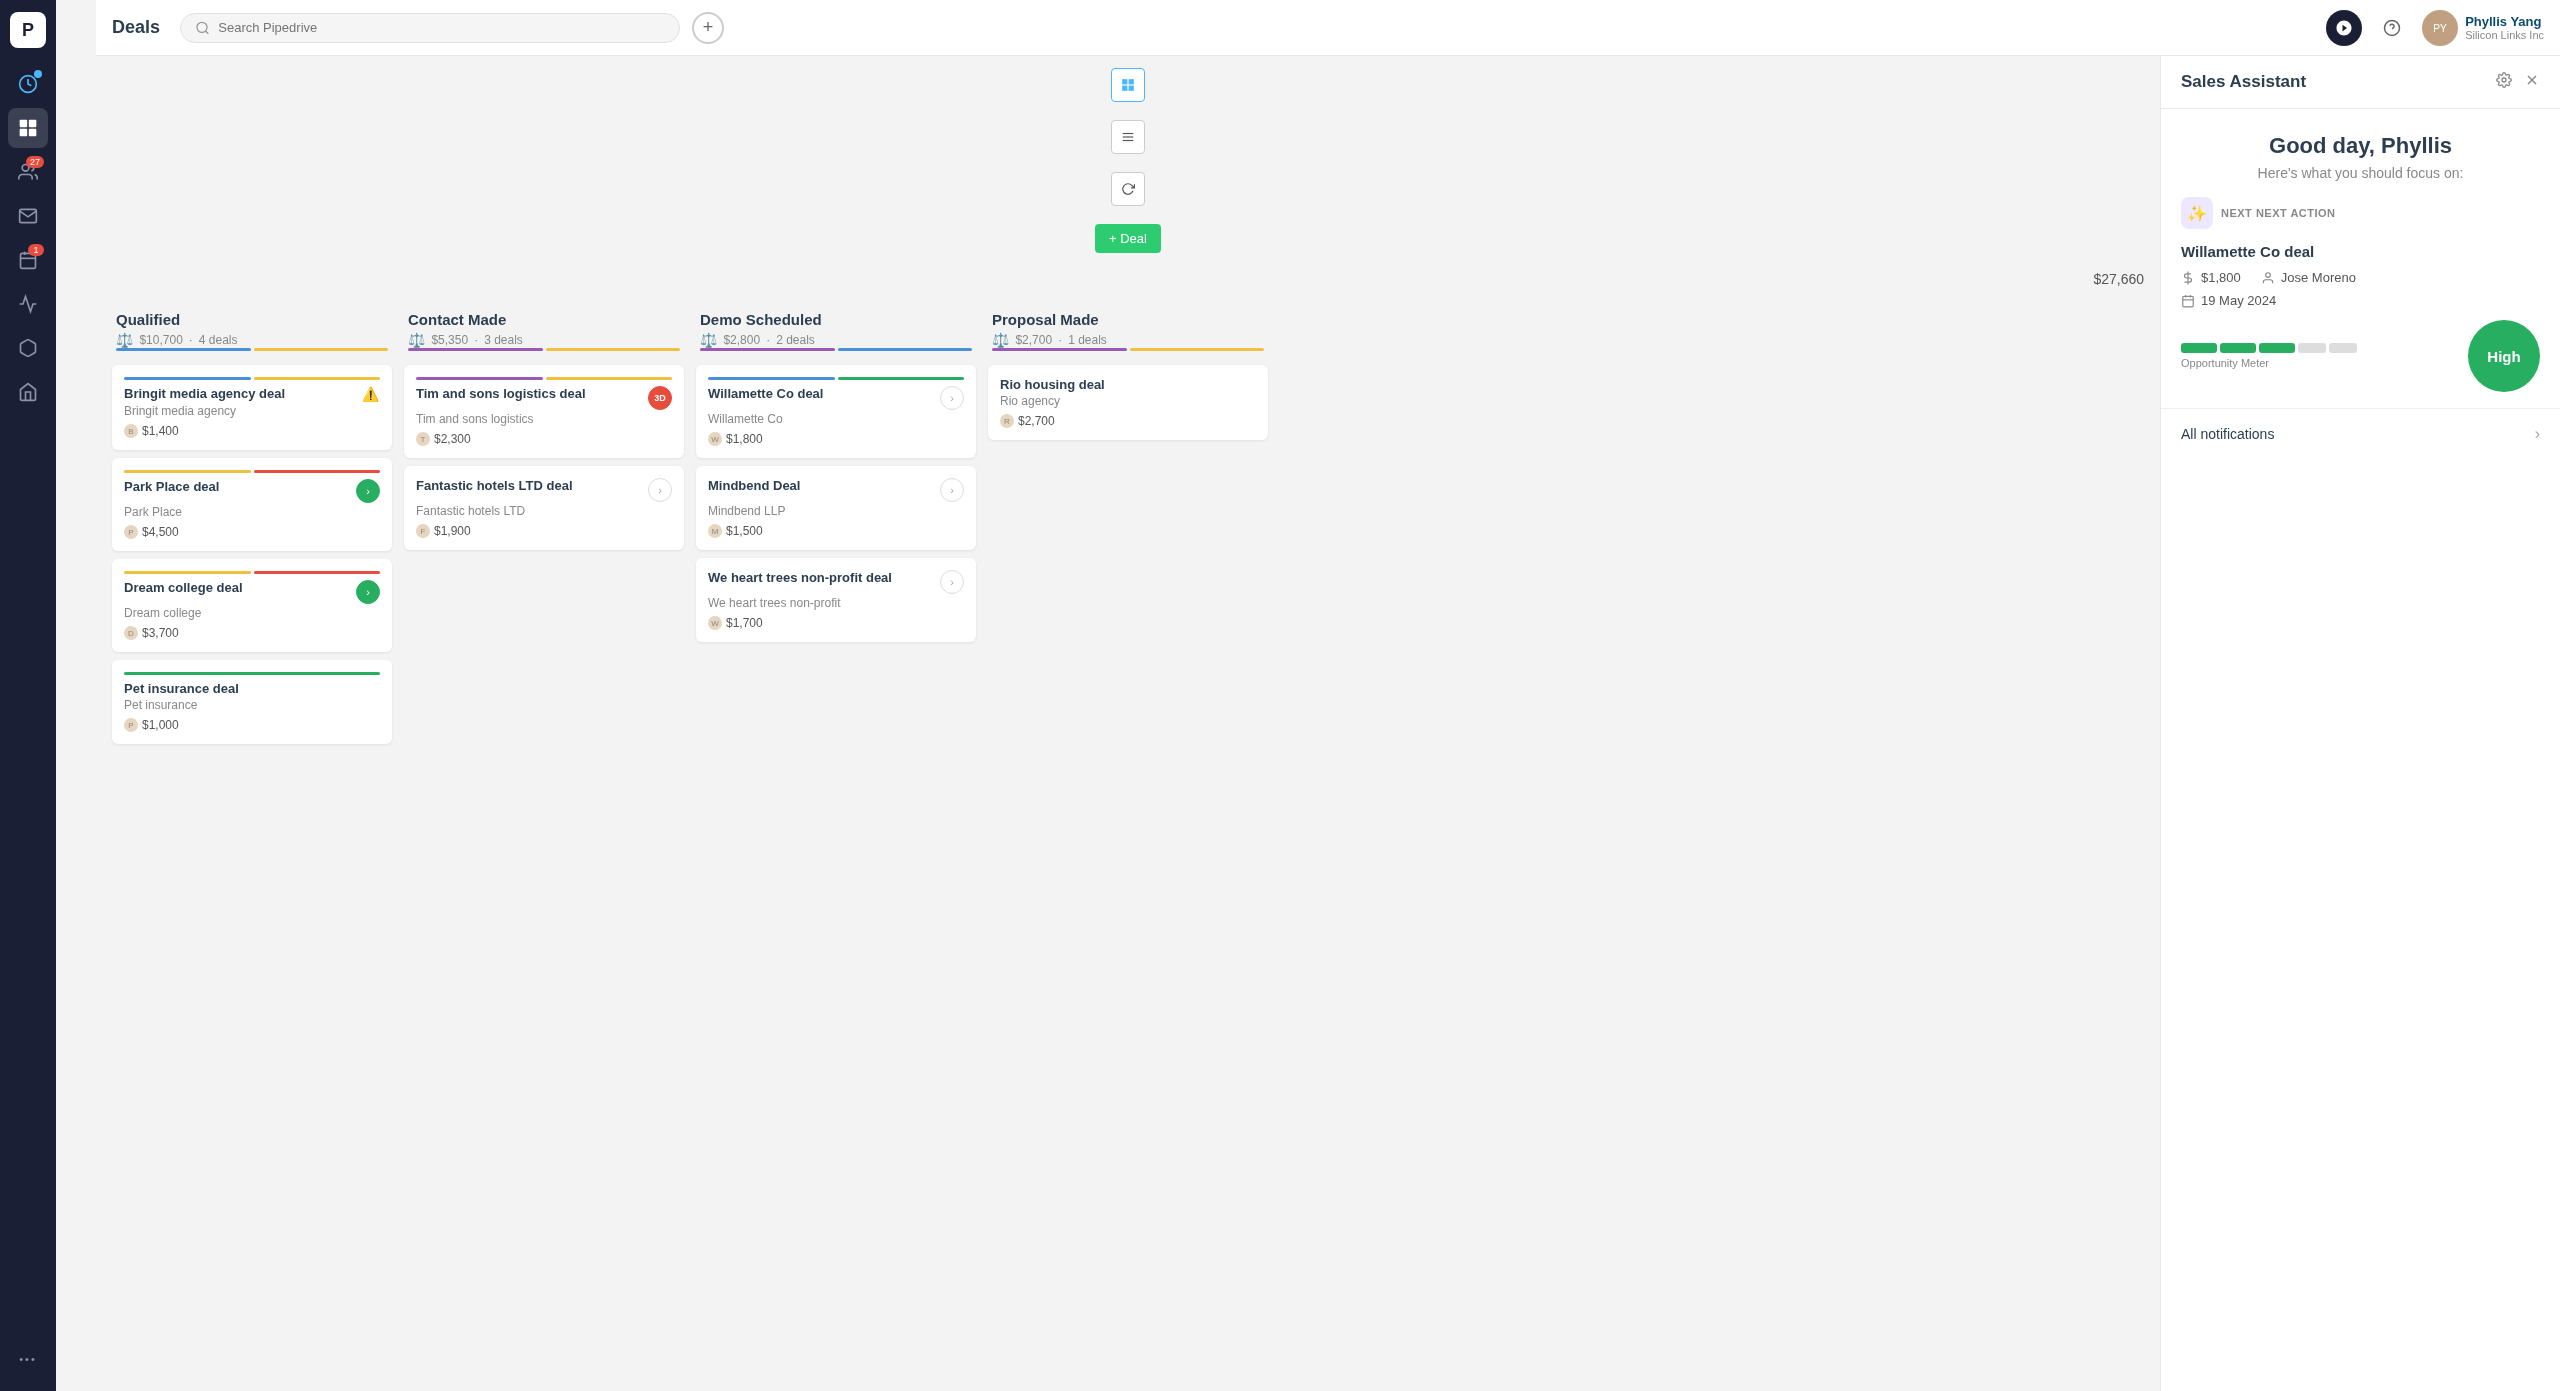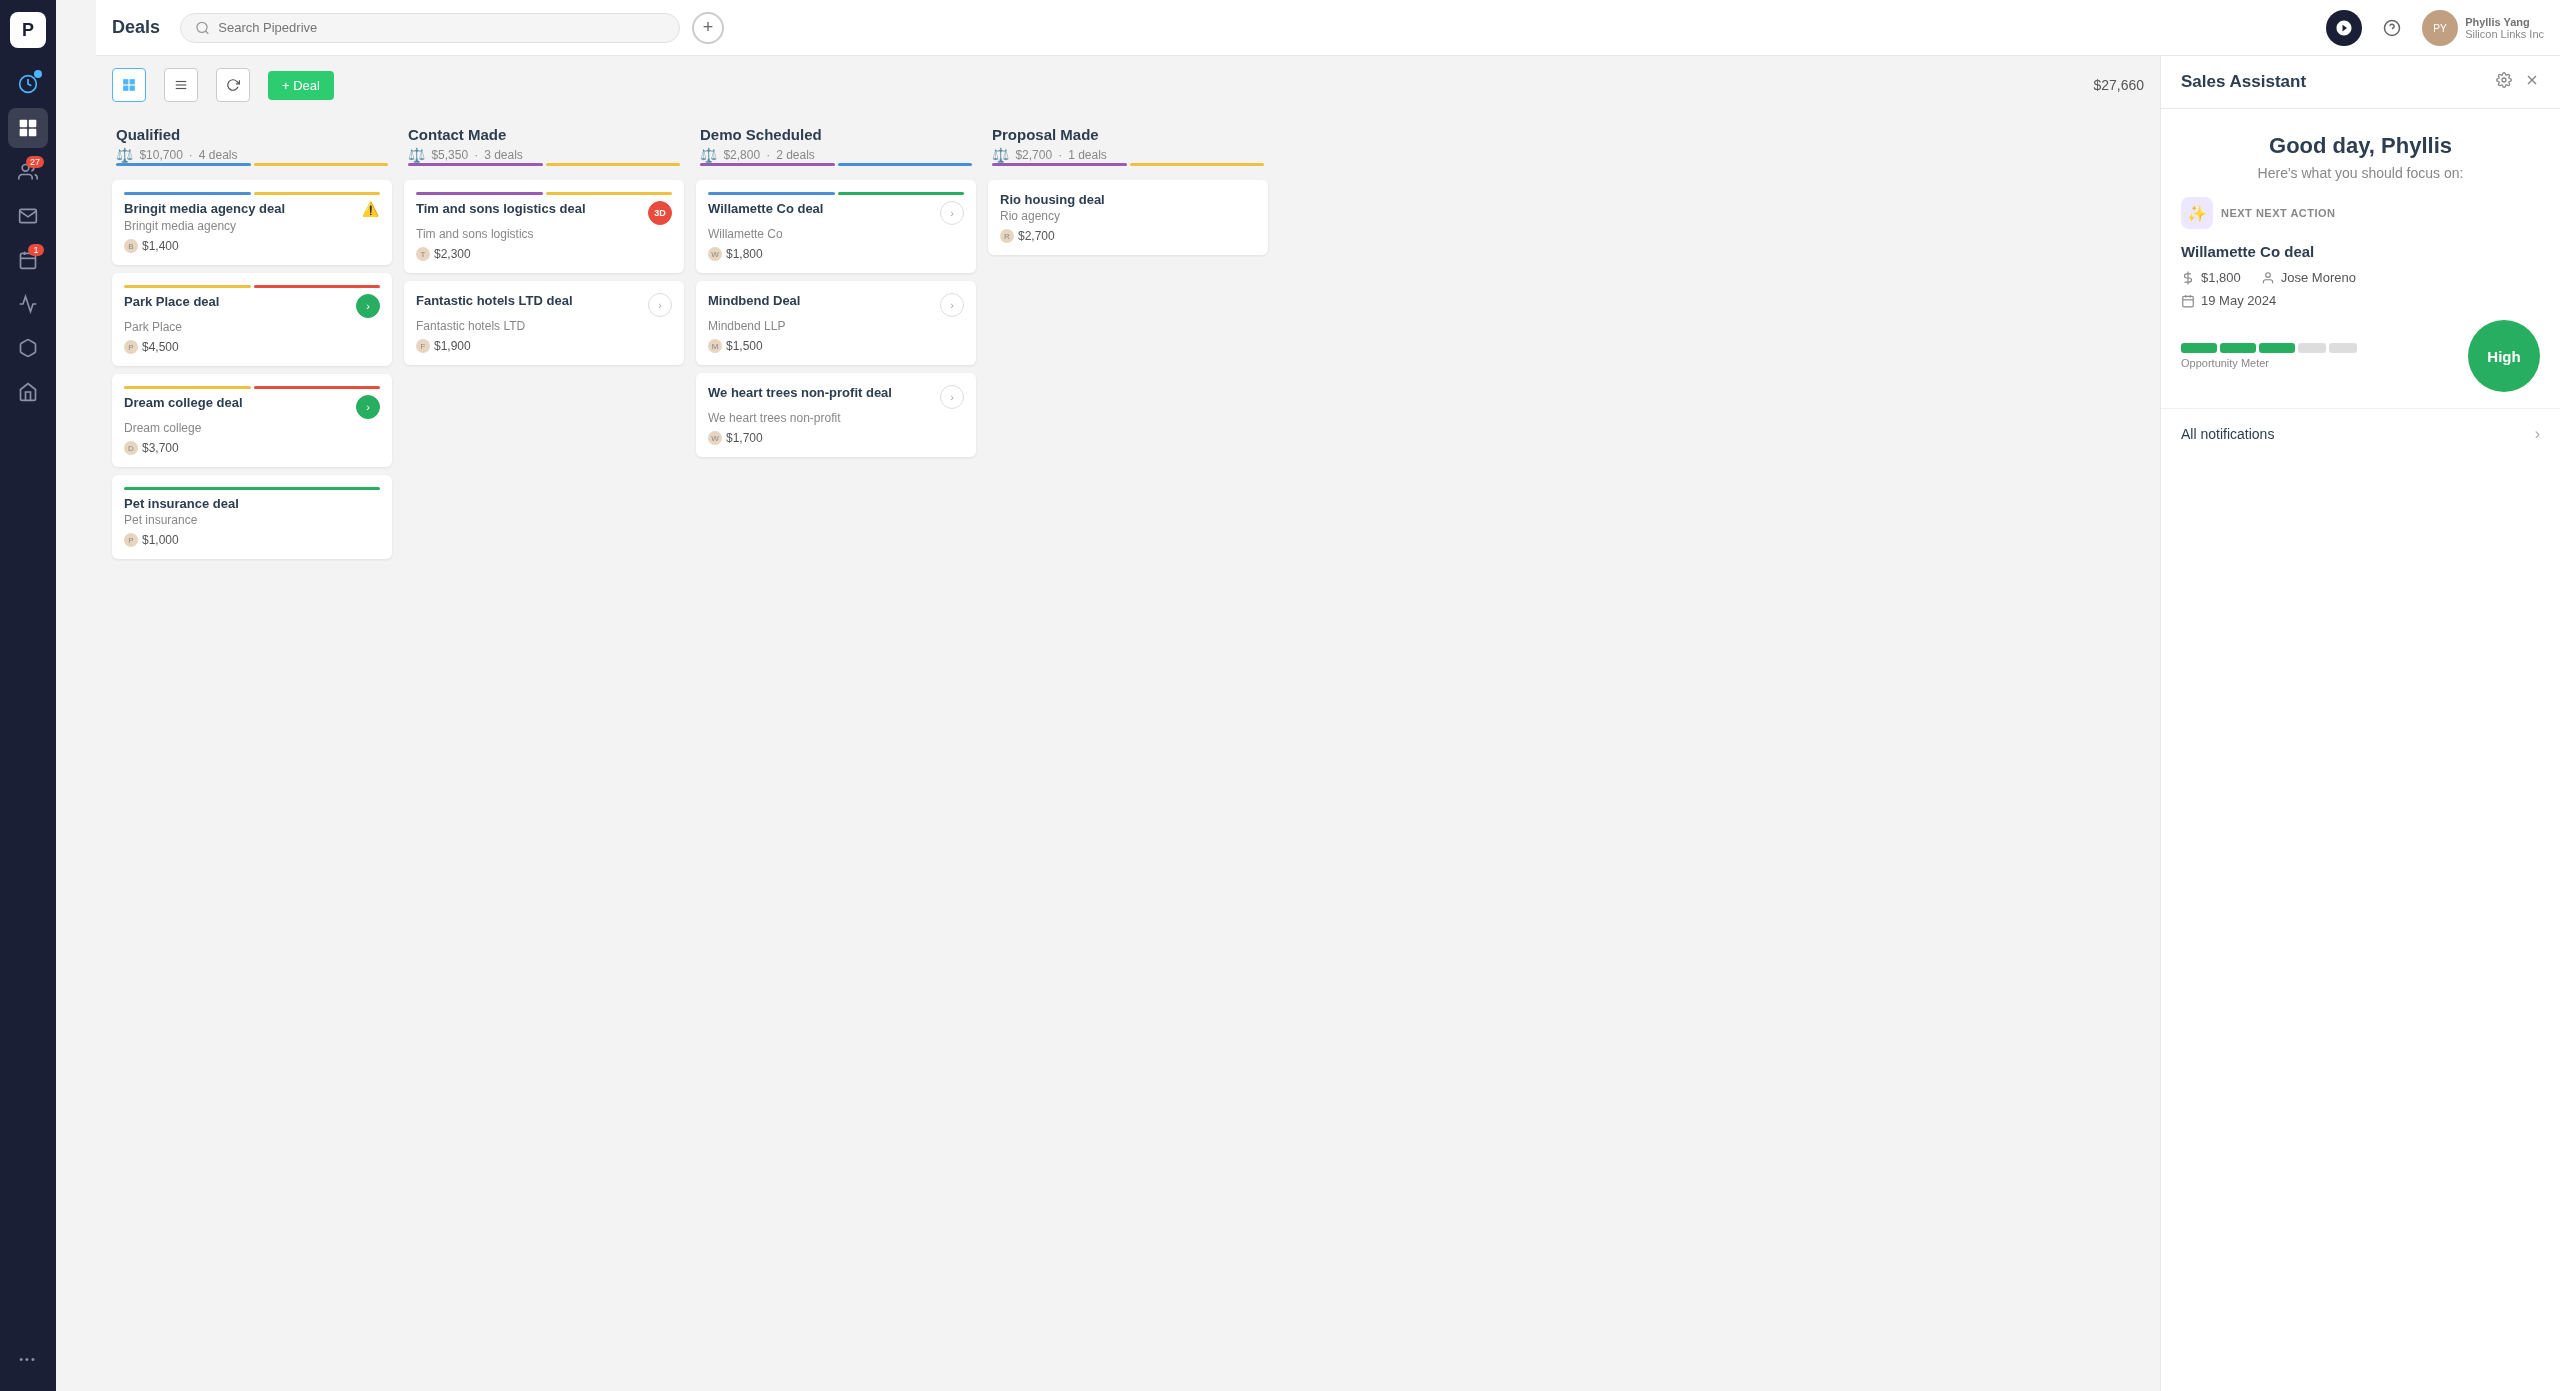--- a/index.html
+++ b/index.html
@@ -86,35 +86,36 @@
     .icon-btn {
       width: 36px; height: 36px;
       border-radius: 50%;
       display: flex; align-items: center; justify-content: center;
       cursor: pointer; color: #666;
     }
     .icon-btn.active { background: #1a1f36; color: #fff; }
     .avatar-area { display: flex; align-items: center; gap: 7px; cursor: pointer; }
     .avatar { width: 36px; height: 36px; border-radius: 50%; background: #c0a080; overflow: hidden; display: flex; align-items: center; justify-content: center; font-size: 14px; }
     .user-info { display: flex; flex-direction: column; }
-    .user-name { font-weight: 600; font-size: 11px; color: #737373; }
+    .user-name { font-weight: 600; font-size: 13px; color: #0c4a6e; }
     .user-company { font-size: 11px; color: #888; }
 
     
     .content-area { flex: 1; display: flex; overflow: hidden; }
 
     
     .deals-area { flex: 1; display: flex; flex-direction: column; overflow: hidden; }
 
     
     .deals-toolbar {
       background: #f3f3f3;
       padding: 12px 16px;
       display: flex; align-items: center; gap: 18px;
       flex-shrink: 0;
+      flex-direction: column;
     }
     .view-btn {
       width: 34px; height: 34px;
       border: 1px solid #ccc;
       background: #fff;
       border-radius: 4px;
       display: flex; align-items: center; justify-content: center;
       cursor: pointer; color: #555;
     }
     .view-btn.active { background: #fff; border-color: #4db6fa; color: #4db6fa; }

